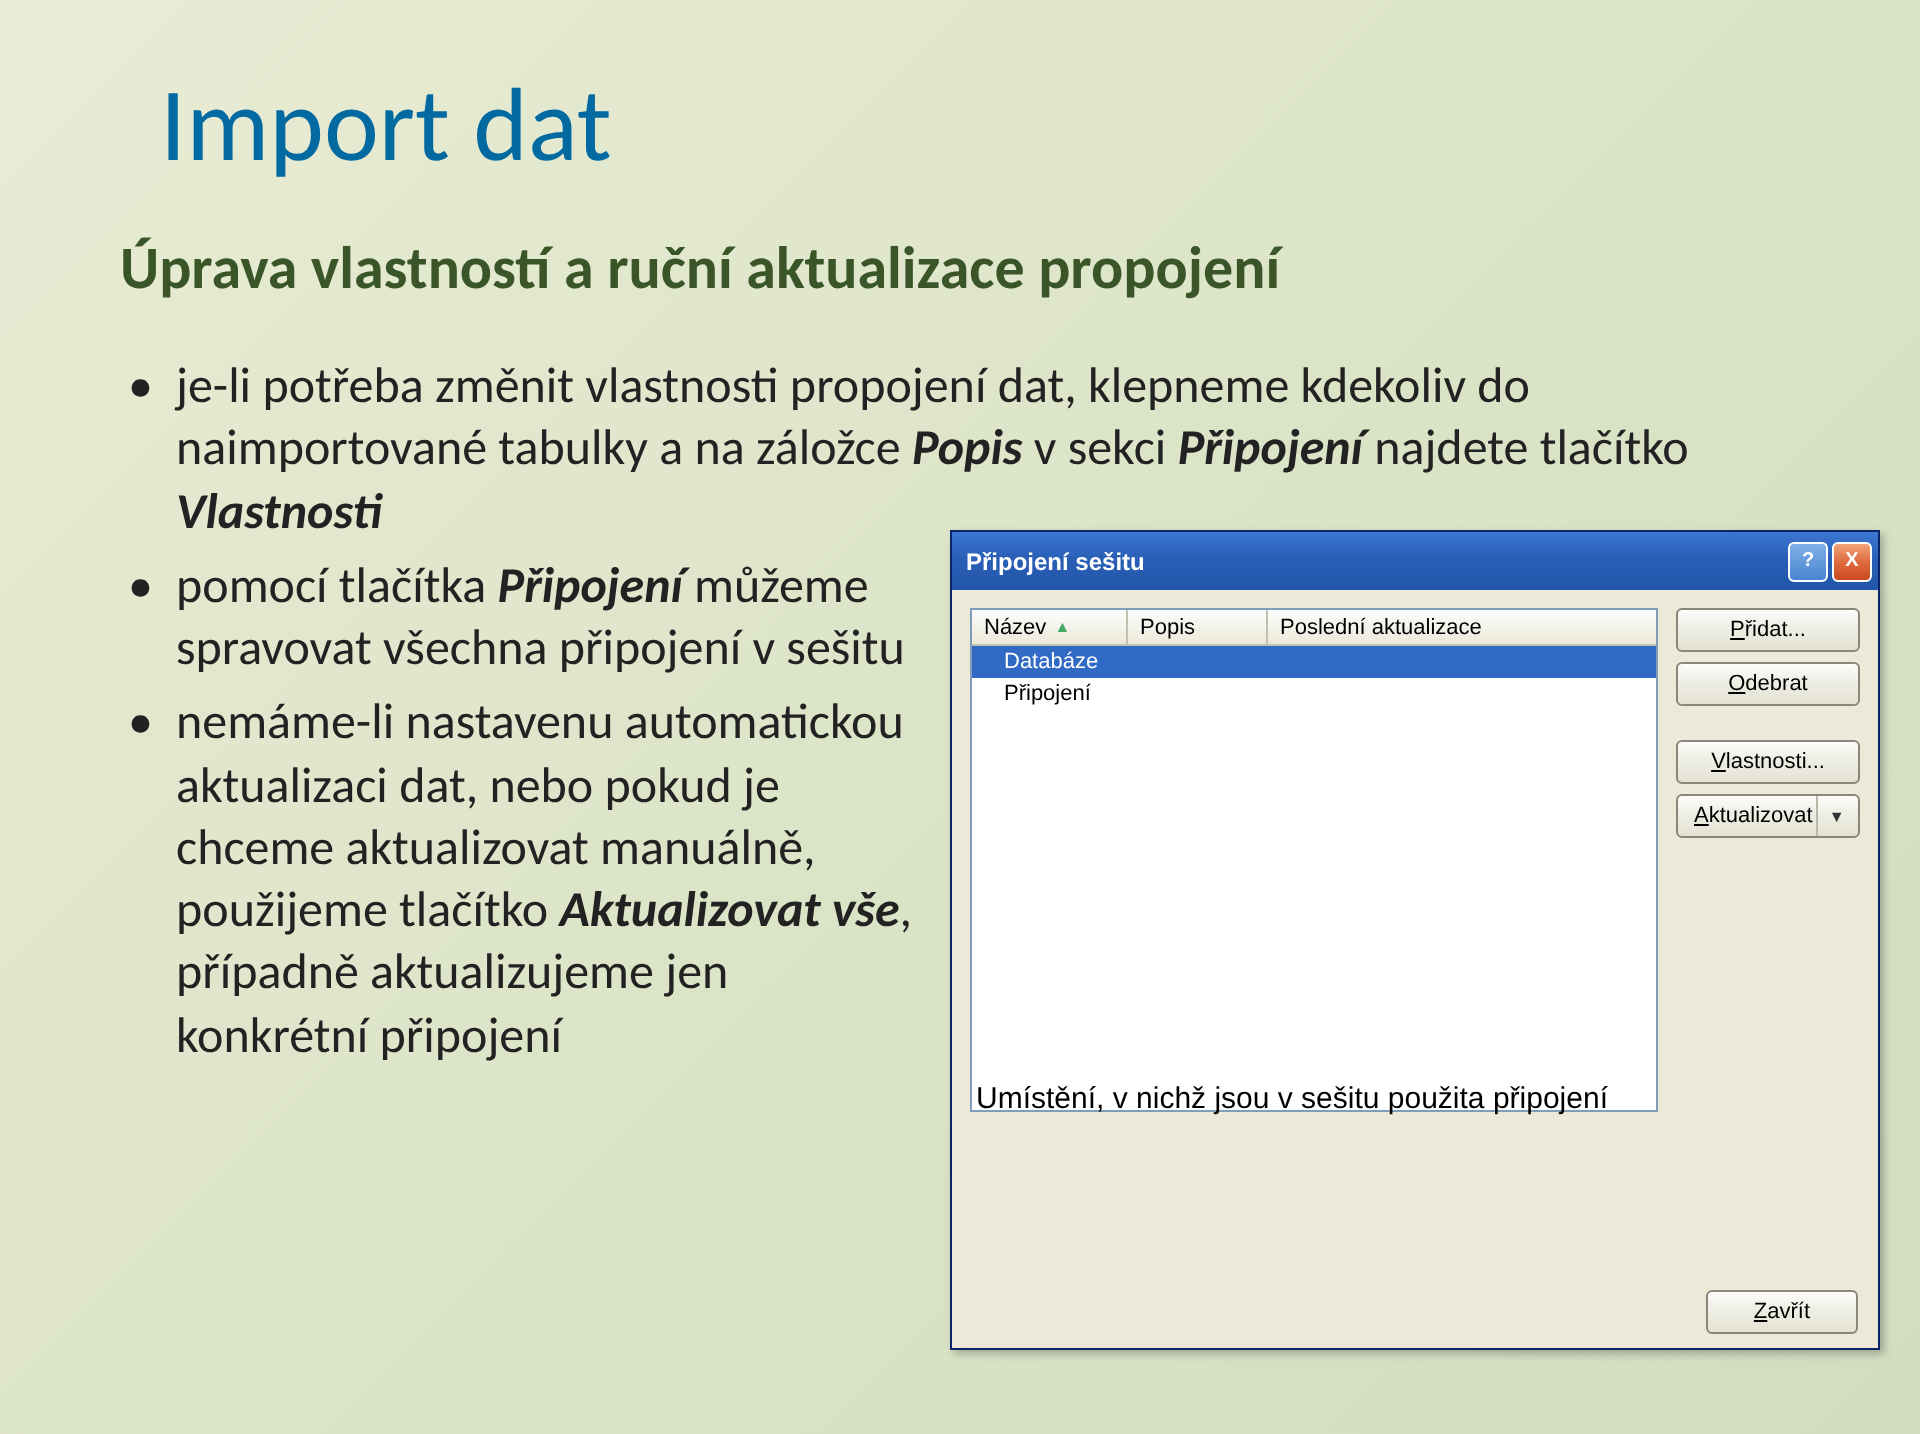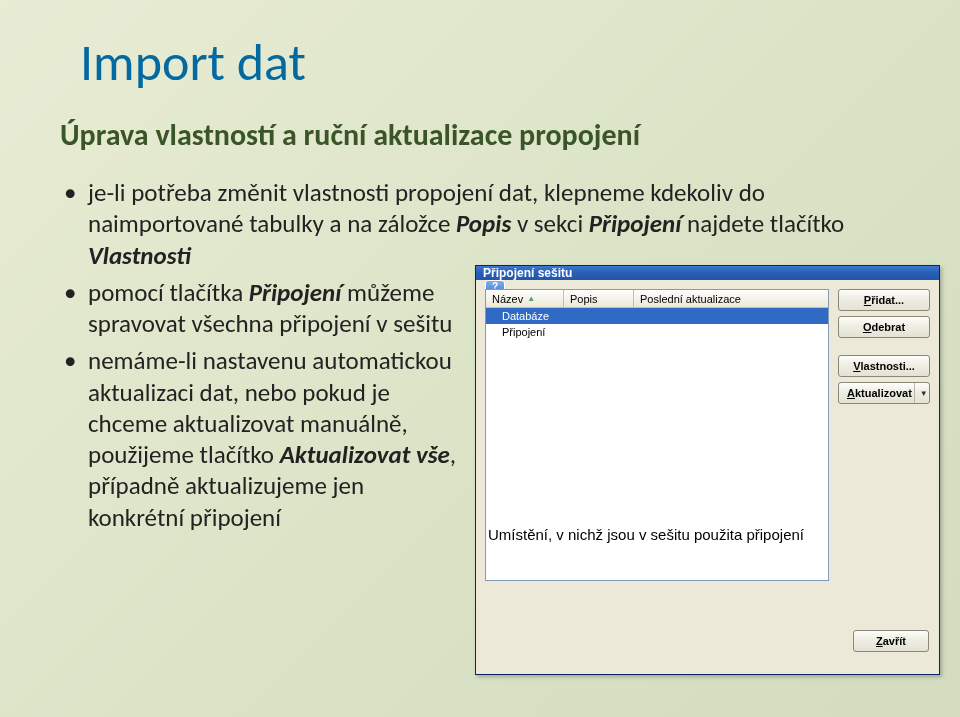--- a/index.html
+++ b/index.html
@@ -56,29 +56,28 @@
     width: 465px;
     height: 410px;
     background: #ece9d8;
     border: 1px solid #0a246a;
     box-shadow: 2px 2px 4px rgba(0,0,0,0.25);
     font-family: Tahoma, "MS Sans Serif", sans-serif;
     font-size: 11px;
     color: #000;
   }
   .titlebar {
-    height: 14px;
+    height: 29px;
     background: linear-gradient(to bottom, #3b77d3 0%, #2a5fb7 45%, #2256a9 100%);
     color: #fff;
     display: flex;
-    align-items: flex-start;
+    align-items: center;
     padding: 0 3px 0 7px;
     font-size: 12px;
     font-weight: bold;
-    flex-direction: column;
   }
   .titlebar .tb-title { flex: 1; }
   .tb-btn {
     width: 20px;
     height: 20px;
     margin-left: 2px;
     background: linear-gradient(to bottom, #f2a37a 0%, #e06b3f 50%, #c84920 100%);
     border: 1px solid #fff;
     border-radius: 3px;
     color: #fff;
@@ -93,21 +92,21 @@
   }
   .dlg-body {
     position: relative;
     height: calc(100% - 26px);
   }
   .list {
     position: absolute;
     left: 9px;
     top: 9px;
     width: 344px;
-    height: 292px;
+    height: 252px;
     background: #4d7c0f;
     border: 1px solid #7f9db9;
     display: flex;
     flex-direction: column;
   }
   .list-header {
     display: flex;
     height: 18px;
     background: linear-gradient(to bottom, #fdfdfd 0%, #ece9d8 100%);
     border-bottom: 1px solid #c0c0b0;
@@ -148,21 +147,20 @@
     height: 22px;
     background: linear-gradient(to bottom, #fdfdfd 0%, #f0efe5 40%, #e4e2d4 100%);
     border: 1px solid #8a867a;
     border-radius: 3px;
     font-size: 11px;
     font-family: Tahoma, sans-serif;
     display: flex;
     align-items: center;
     justify-content: center;
     gap: 2px;
-    font-weight: bold;
   }
   .xpbtn .ul { text-decoration: underline; }
   .xpbtn.dropbtn { justify-content: space-between; padding: 0 16px 0 8px; }
   .drop-arrow { font-size: 8px; color: #333; border-left: 1px solid #b9b7a8; padding-left: 5px; height: 100%; display:flex; align-items:center; }
   .extra-gap { margin-top: 12px; }
 
   .loc-label {
     position: absolute;
     left: 12px;
     top: 246px;

